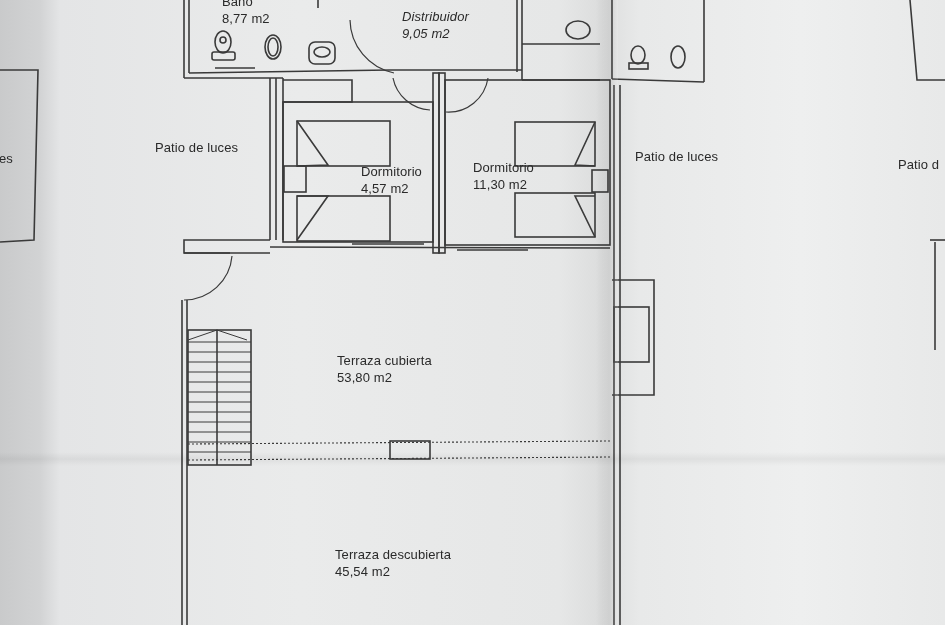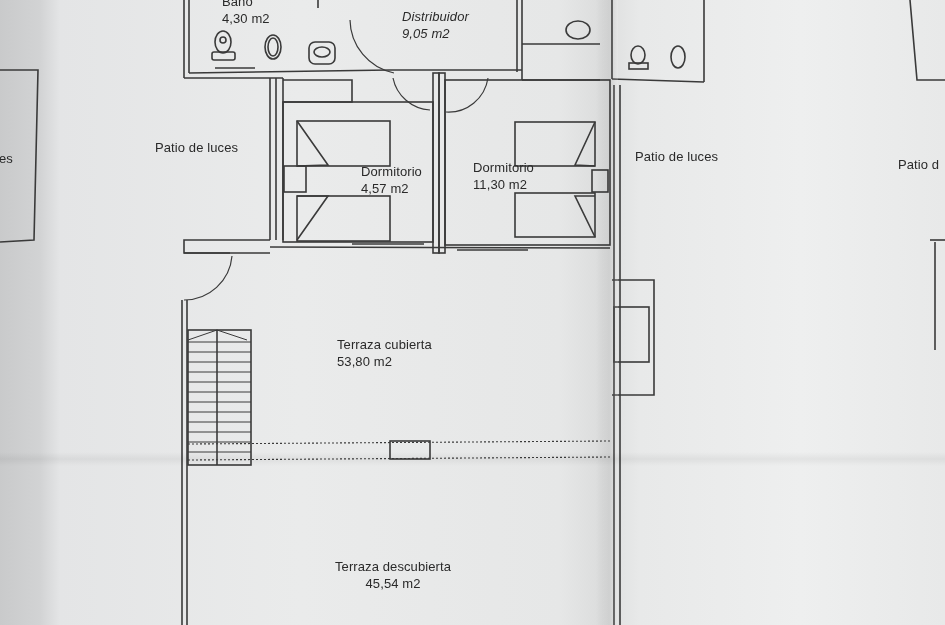--- a/index.html
+++ b/index.html
@@ -133,39 +133,39 @@
     <line x1="188" y1="460" x2="612" y2="457" stroke-dasharray="2,2" stroke-width="1.1"></line>
     <rect x="390" y="441" width="40" height="18"></rect>
   </g>
 </svg>
 
 <div class="fold-v"></div>
 <div class="fold-h"></div>
 
 <div class="lbl" style="left:222px;top:-7px;">
   <div>Baño</div>
-  <div>4,30 m2</div>
+  <div>8,77 m2</div>
 </div>
 <div class="lbl" style="left:402px;top:8px;font-style:italic;">
   <div>Distribuidor</div>
   <div>9,05 m2</div>
 </div>
 <div class="lbl" style="left:361px;top:163px;">
   <div>Dormitorio</div>
   <div>4,57 m2</div>
 </div>
 <div class="lbl" style="left:473px;top:159px;">
   <div>Dormitorio</div>
   <div>11,30 m2</div>
 </div>
-<div class="lbl" style="left:337px;top:336px;">
+<div class="lbl" style="left:337px;top:352px;">
   <div>Terraza cubierta</div>
   <div>53,80 m2</div>
 </div>
-<div class="lbl" style="left:335px;top:558px;text-align:center;">
+<div class="lbl" style="left:335px;top:546px;">
   <div>Terraza descubierta</div>
   <div>45,54 m2</div>
 </div>
 
 <div class="lbl" style="left:155px;top:139px;">Patio de luces</div>
 <div class="lbl" style="left:635px;top:148px;">Patio de luces</div>
 <div class="lbl" style="left:898px;top:156px;">Patio d</div>
 <div class="lbl" style="left:-1px;top:143px;margin-top:7px;">es</div>
 
 </body></html>

